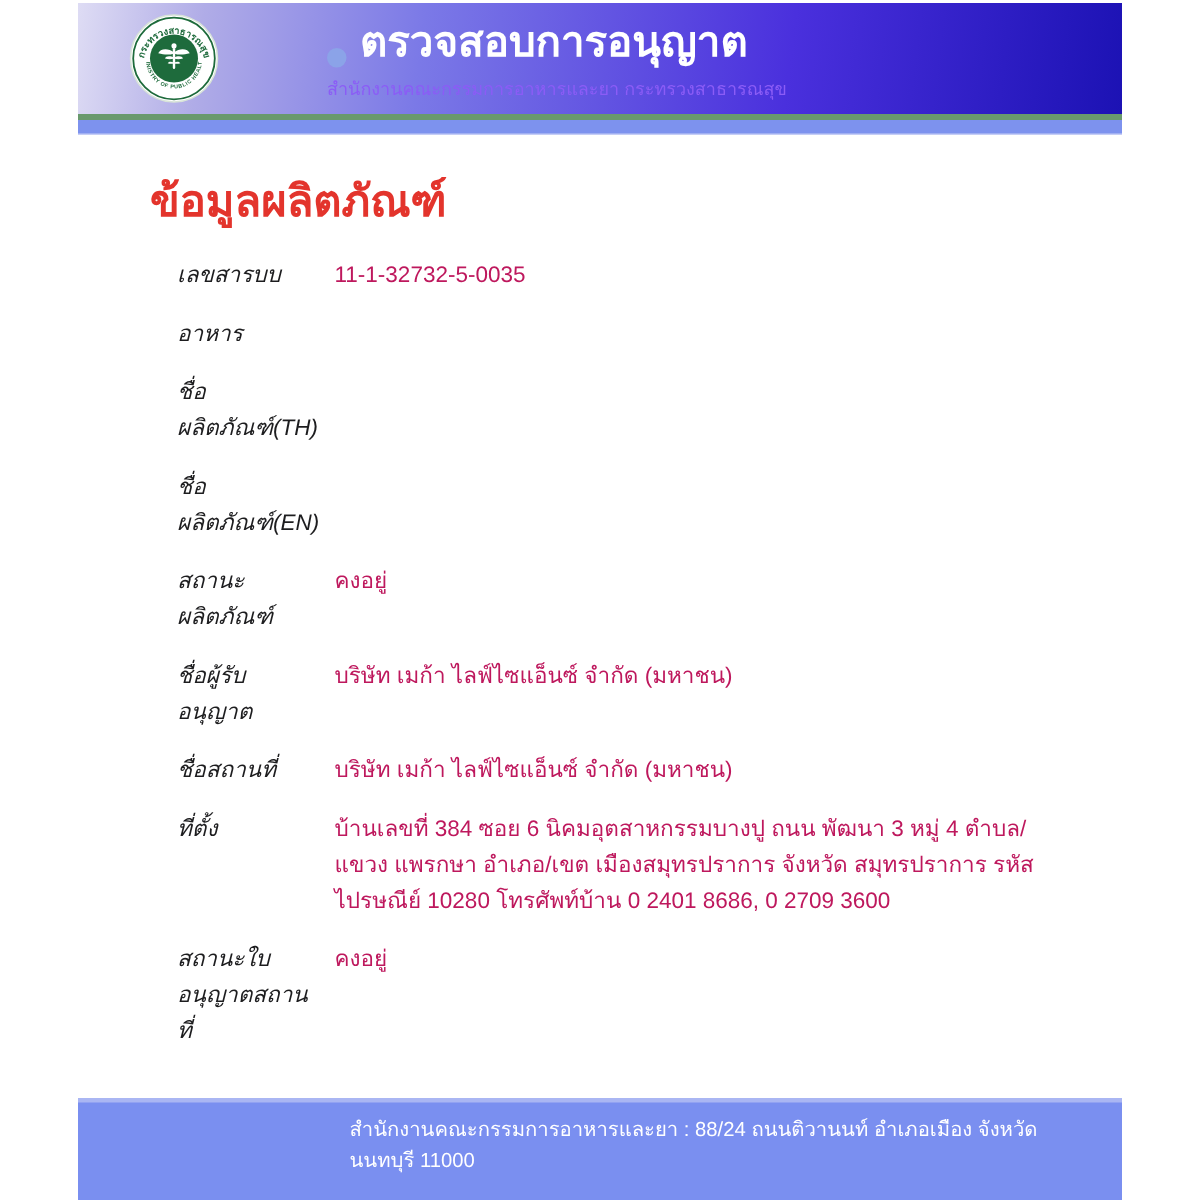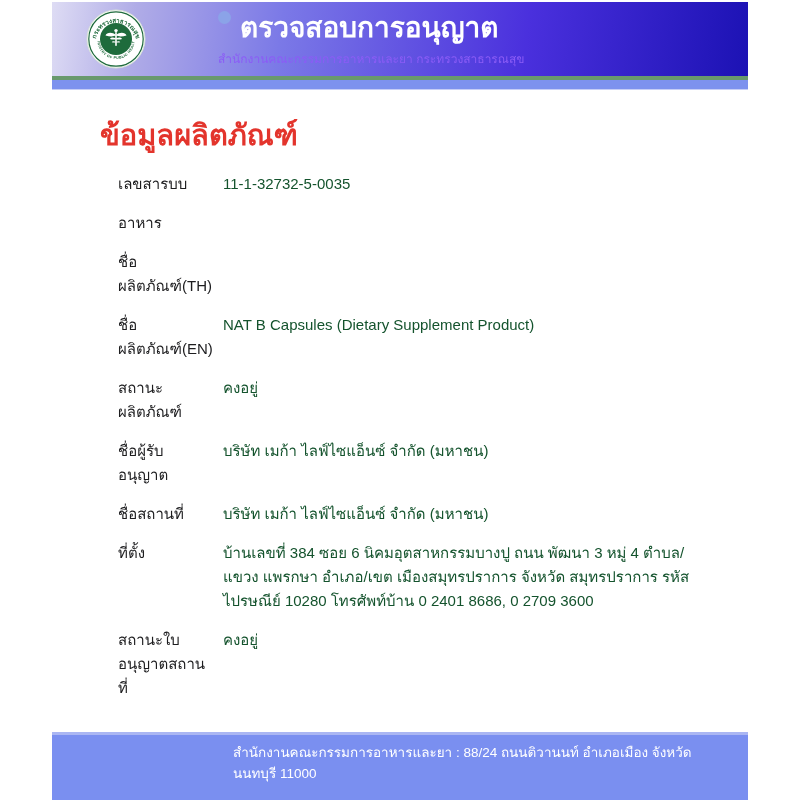--- a/index.html
+++ b/index.html
@@ -10,35 +10,35 @@
 
   
   .banner { position:relative; width:100%; }
   .banner-gradient {
     height:74px;
     background:linear-gradient(97deg,#dedcf4 0%,#b0ace7 12%,#7b79e7 33%,#4a30dd 68%,#1c12b4 100%);
   }
   .banner-greenline { height:4px; background:#69996d; }
   .banner-bluestrip { height:10px; background:#7d92ee; border-bottom:1px solid #c6cef6; }
   .banner-text { position:absolute; top:9px; left:166px; }
-  .title-row { display:flex; align-items:flex-start; gap:9px; }
+  .title-row { display:flex; align-items:flex-end; gap:9px; }
   .bullet { width:13px; height:13px; border-radius:50%; background:#8ba3e8; flex:none; }
   .banner-title { color:#ffffff; font-size:28px; font-weight:bold; line-height:34px; }
   .banner-subtitle { color:#8b5cf6; font-size:12px; margin-top:4px; }
 
   .logo { position:absolute; left:34px; top:7px; width:60px; height:60px; z-index:5; }
 
   
   .content { padding:24px 40px 0 66px; flex:none; }
   .page-heading { color:#e3342c; font-size:29px; font-weight:bold; line-height:42px;
                   margin-left:-18px; margin-bottom:16px; }
   .row { display:flex; align-items:flex-start; margin-bottom:15px; }
   .row-label { flex:none; width:105px; font-size:15px; line-height:24px; color:#1d1d1f;
-               white-space:pre-line; }
-  .row-value { max-width:515px; font-size:15px; line-height:24px; color:#14532d; }
+               white-space:pre-line;font-style:italic; }
+  .row-value { max-width:515px; font-size:15px; line-height:24px; color:#be185d; }
 
   
   .footer { margin-top:auto; background:#7a8ff0; border-top:3px solid #aab6f3;
             padding:7px 16px 16px 181px; }
   .footer-line { color:#ffffff; font-size:13.5px; line-height:21px; }
 </style>
 </head>
 <body>
 
 <div class="page">
@@ -91,21 +91,20 @@
     <div class="row">
       <div class="row-label">อาหาร</div>
     </div>
     <div class="row">
       <div class="row-label">ชื่อ
 ผลิตภัณฑ์(TH)</div>
     </div>
     <div class="row">
       <div class="row-label">ชื่อ
 ผลิตภัณฑ์(EN)</div>
-      <div class="row-value">NAT B Capsules (Dietary Supplement Product)</div>
     </div>
     <div class="row">
       <div class="row-label">สถานะ
 ผลิตภัณฑ์</div>
       <div class="row-value">คงอยู่</div>
     </div>
     <div class="row">
       <div class="row-label">ชื่อผู้รับ
 อนุญาต</div>
       <div class="row-value">บริษัท เมก้า ไลฟ์ไซแอ็นซ์ จำกัด (มหาชน)</div>

